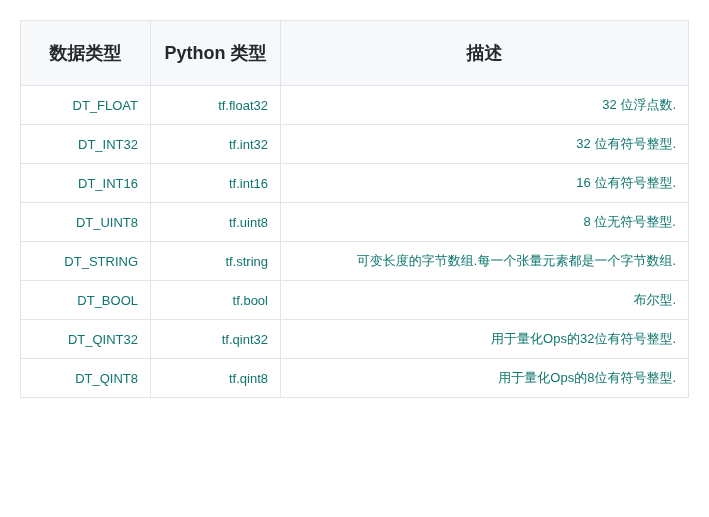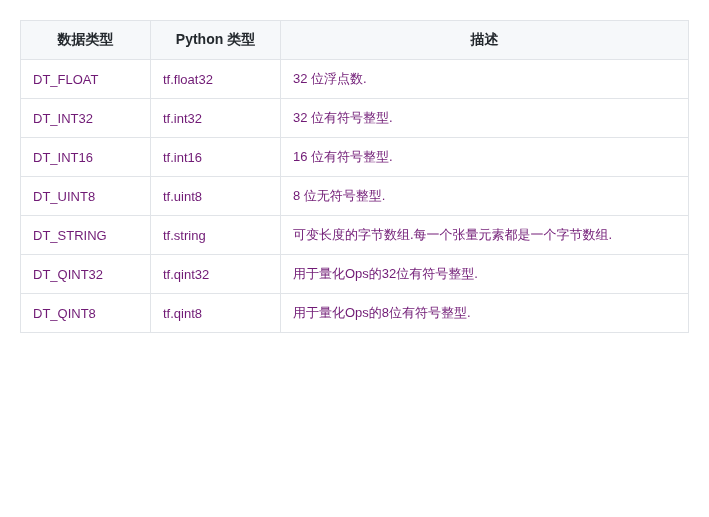--- a/index.html
+++ b/index.html
@@ -14,33 +14,33 @@
       font-size: 13px;
       color: #333;
     }
     table {
       width: 100%;
       border-collapse: collapse;
       border: 1px solid #e1e4e8;
     }
     th {
       background: #f6f8fa;
-      padding: 10px 12px;
+      padding: 20px 12px;
       text-align: center;
       font-weight: 600;
       border: 1px solid #e1e4e8;
-      font-size: 14px;
+      font-size: 18px;
       color: #24292e;
     }
     td {
       padding: 10px 12px;
-      text-align: left;
+      text-align: right;
       border: 1px solid #e1e4e8;
       font-size: 13px;
-      color: #701a75;
+      color: #0f766e;
     }
     .col-datatype {
       width: 130px;
     }
     .col-python {
       width: 130px;
     }
     .col-desc {
       width: auto;
     }
@@ -76,20 +76,25 @@
         <td class="col-datatype">DT_UINT8</td>
         <td class="col-python">tf.uint8</td>
         <td class="col-desc">8 位无符号整型.</td>
       </tr>
       <tr>
         <td class="col-datatype">DT_STRING</td>
         <td class="col-python">tf.string</td>
         <td class="col-desc">可变长度的字节数组.每一个张量元素都是一个字节数组.</td>
       </tr>
       <tr>
+        <td class="col-datatype">DT_BOOL</td>
+        <td class="col-python">tf.bool</td>
+        <td class="col-desc">布尔型.</td>
+      </tr>
+      <tr>
         <td class="col-datatype">DT_QINT32</td>
         <td class="col-python">tf.qint32</td>
         <td class="col-desc">用于量化Ops的32位有符号整型.</td>
       </tr>
       <tr>
         <td class="col-datatype">DT_QINT8</td>
         <td class="col-python">tf.qint8</td>
         <td class="col-desc">用于量化Ops的8位有符号整型.</td>
       </tr>
     </tbody>

